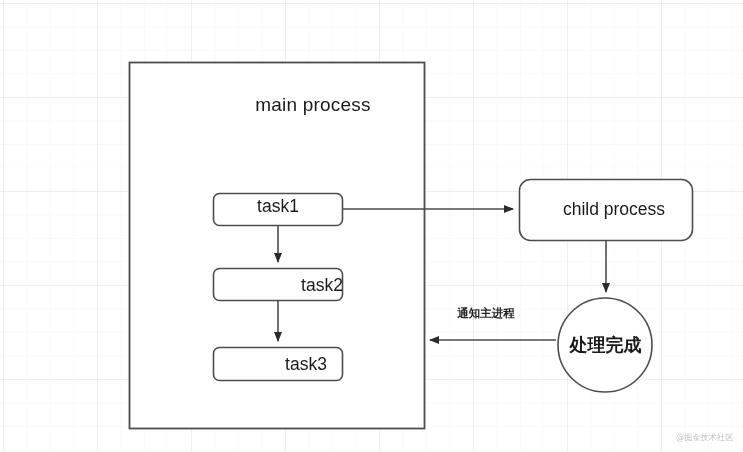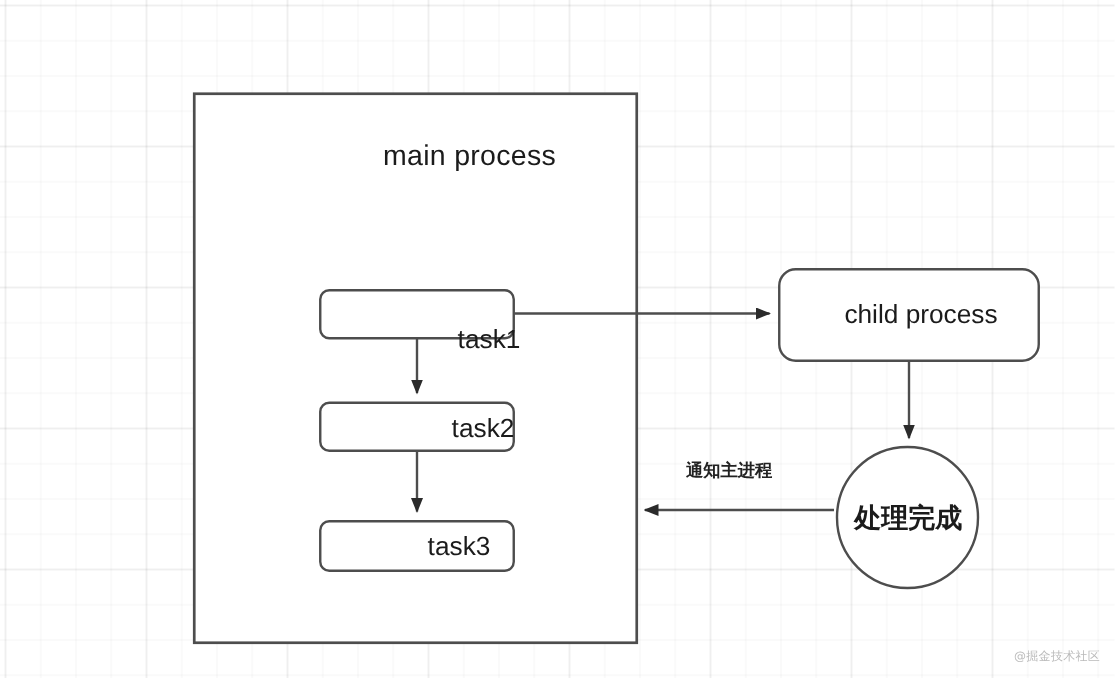--- a/index.html
+++ b/index.html
@@ -51,21 +51,21 @@
     font-size: 19px;
     letter-spacing: 0.2px;
     margin-left: 36px;
   }
   #task1-label, #task2-label, #task3-label {
     left: 213px;
     width: 130px;
     text-align: center;
     font-size: 17.5px;
   }
-  #task1-label { top: 216px; padding-left: 48px; }
+  #task1-label { top: 196px; }
   #task2-label { top: 275px; padding-left: 44px; }
   #task3-label { top: 354px; margin-left: 28px; }
   #child-process-label {
     left: 519px;
     top: 199px;
     width: 190px;
     text-align: center;
     font-size: 17.5px;
   }
   #circle-label {

